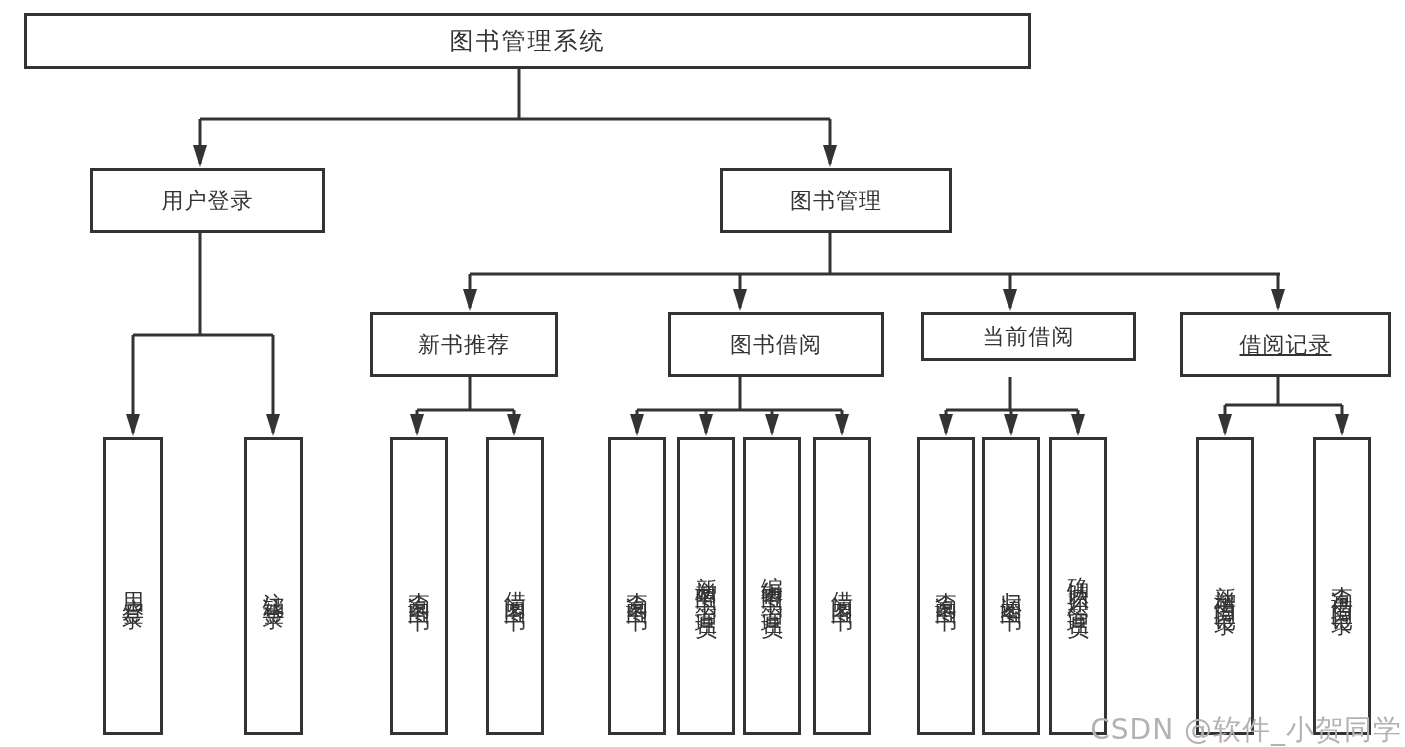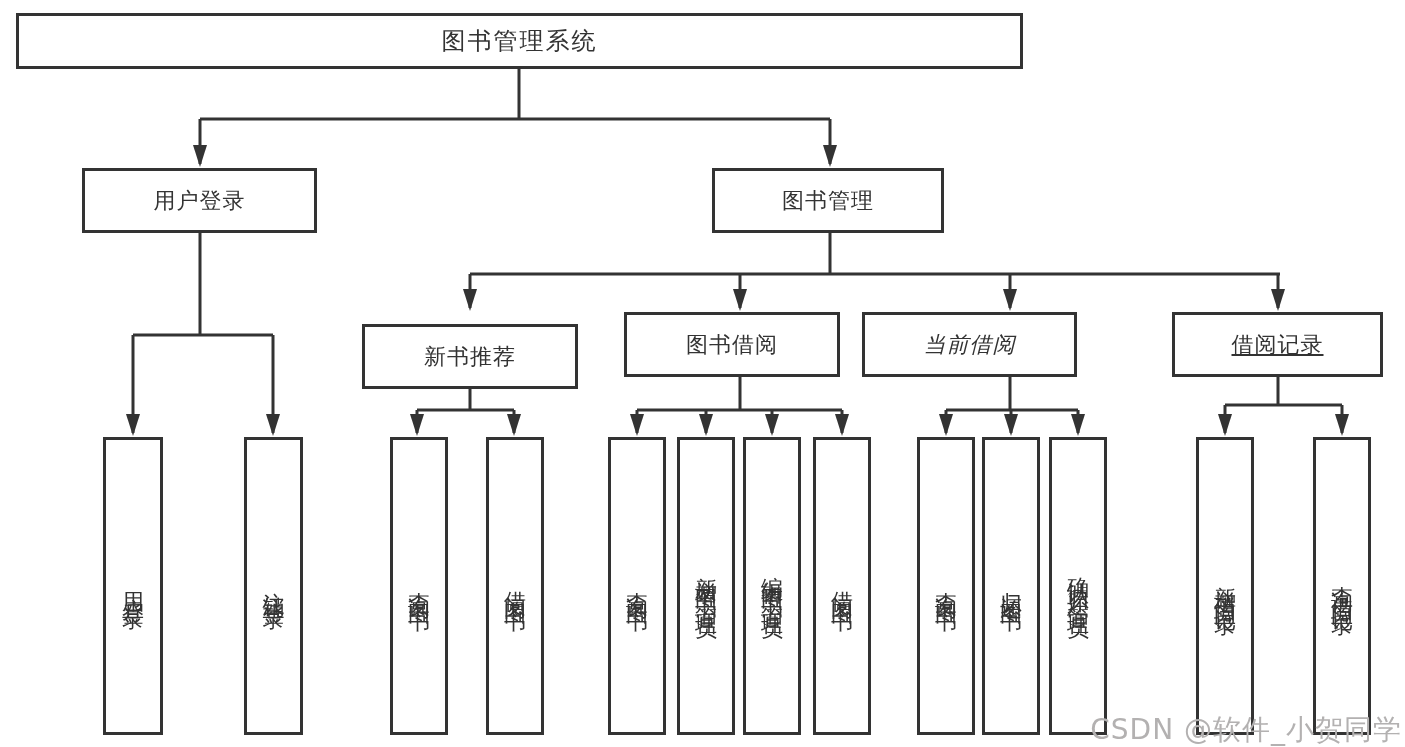--- a/index.html
+++ b/index.html
@@ -30,20 +30,21 @@
     color: var(--text, #333333);
     display: flex;
     align-items: center;
     justify-content: center;
     text-align: center;
   }
   .h-node {
     font-size: 22px;
     letter-spacing: 1px;
     white-space: nowrap;
+    margin-left: 8px;
   }
   .root-node {
     font-size: 24px;
     letter-spacing: 2px;
   }
   .v-node {
     font-size: 22px;
     writing-mode: vertical-rl;
     letter-spacing: 6px;
     line-height: 1;
@@ -99,23 +100,23 @@
     <path marker-end="url(#arrow)" d="M1078,410 V433"></path>
     <path marker-end="url(#arrow)" d="M1225,405 V433"></path>
     <path marker-end="url(#arrow)" d="M1342,405 V433"></path>
   </svg>
 
   <div class="node h-node root-node" style="left:16px; top:13px; width:1007px; height:56px;">图书管理系统</div>
 
   <div class="node h-node" style="left:82px; top:168px; width:235px; height:65px;">用户登录</div>
   <div class="node h-node" style="left:712px; top:168px; width:232px; height:65px;">图书管理</div>
 
-  <div class="node h-node" style="left:362px; top:324px; width:216px; height:65px;text-align:right;">新书推荐</div>
-  <div class="node h-node" style="left:624px; top:312px; width:216px; height:65px;">图书借阅</div>
-  <div class="node h-node" style="left:862px; top:312px; width:215px; height:65px;font-style:italic;">当前借阅</div>
+  <div class="node h-node" style="left:362px; top:312px; width:188px; height:65px;text-align:right;">新书推荐</div>
+  <div class="node h-node" style="left:660px; top:312px; width:216px; height:65px;">图书借阅</div>
+  <div class="node h-node" style="left:913px; top:312px; width:215px; height:49px;">当前借阅</div>
   <div class="node h-node" style="left:1172px; top:312px; width:211px; height:65px;text-decoration:underline;">借阅记录</div>
 
   <div class="node v-node" style="left:103px; top:437px; width:60px; height:298px;">用户登录</div>
   <div class="node v-node" style="left:244px; top:437px; width:59px; height:298px;">注销登录</div>
 
   <div class="node v-node" style="left:390px; top:437px; width:58px; height:298px;">查询图书</div>
   <div class="node v-node" style="left:486px; top:437px; width:58px; height:298px;">借阅图书</div>
 
   <div class="node v-node" style="left:608px; top:437px; width:58px; height:298px;">查询图书</div>
   <div class="node v-node" style="left:677px; top:437px; width:58px; height:298px;">新增图书（管理员）</div>

